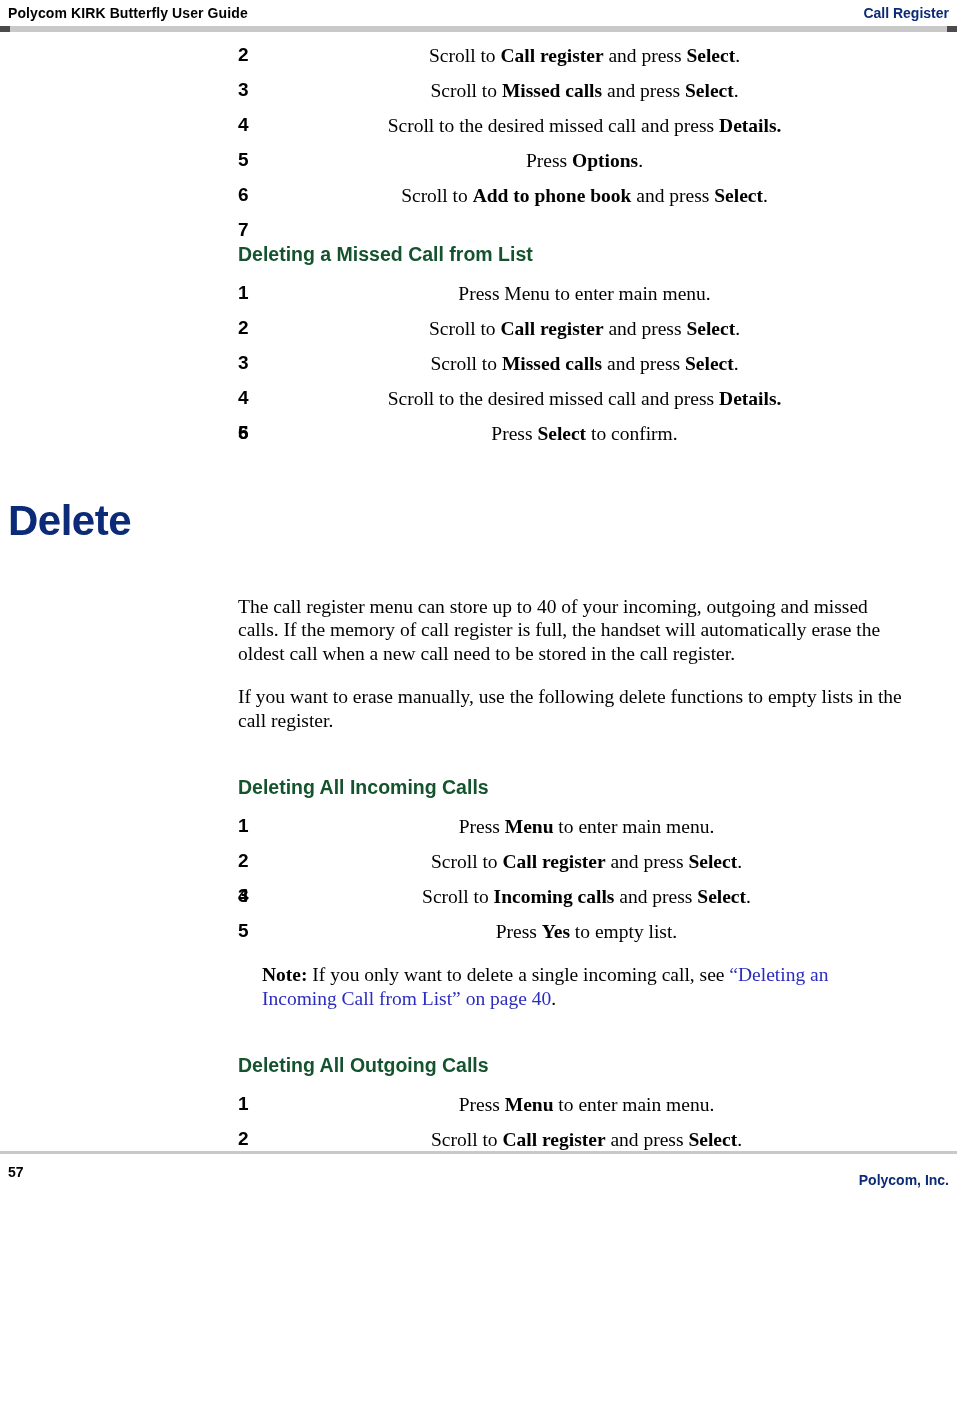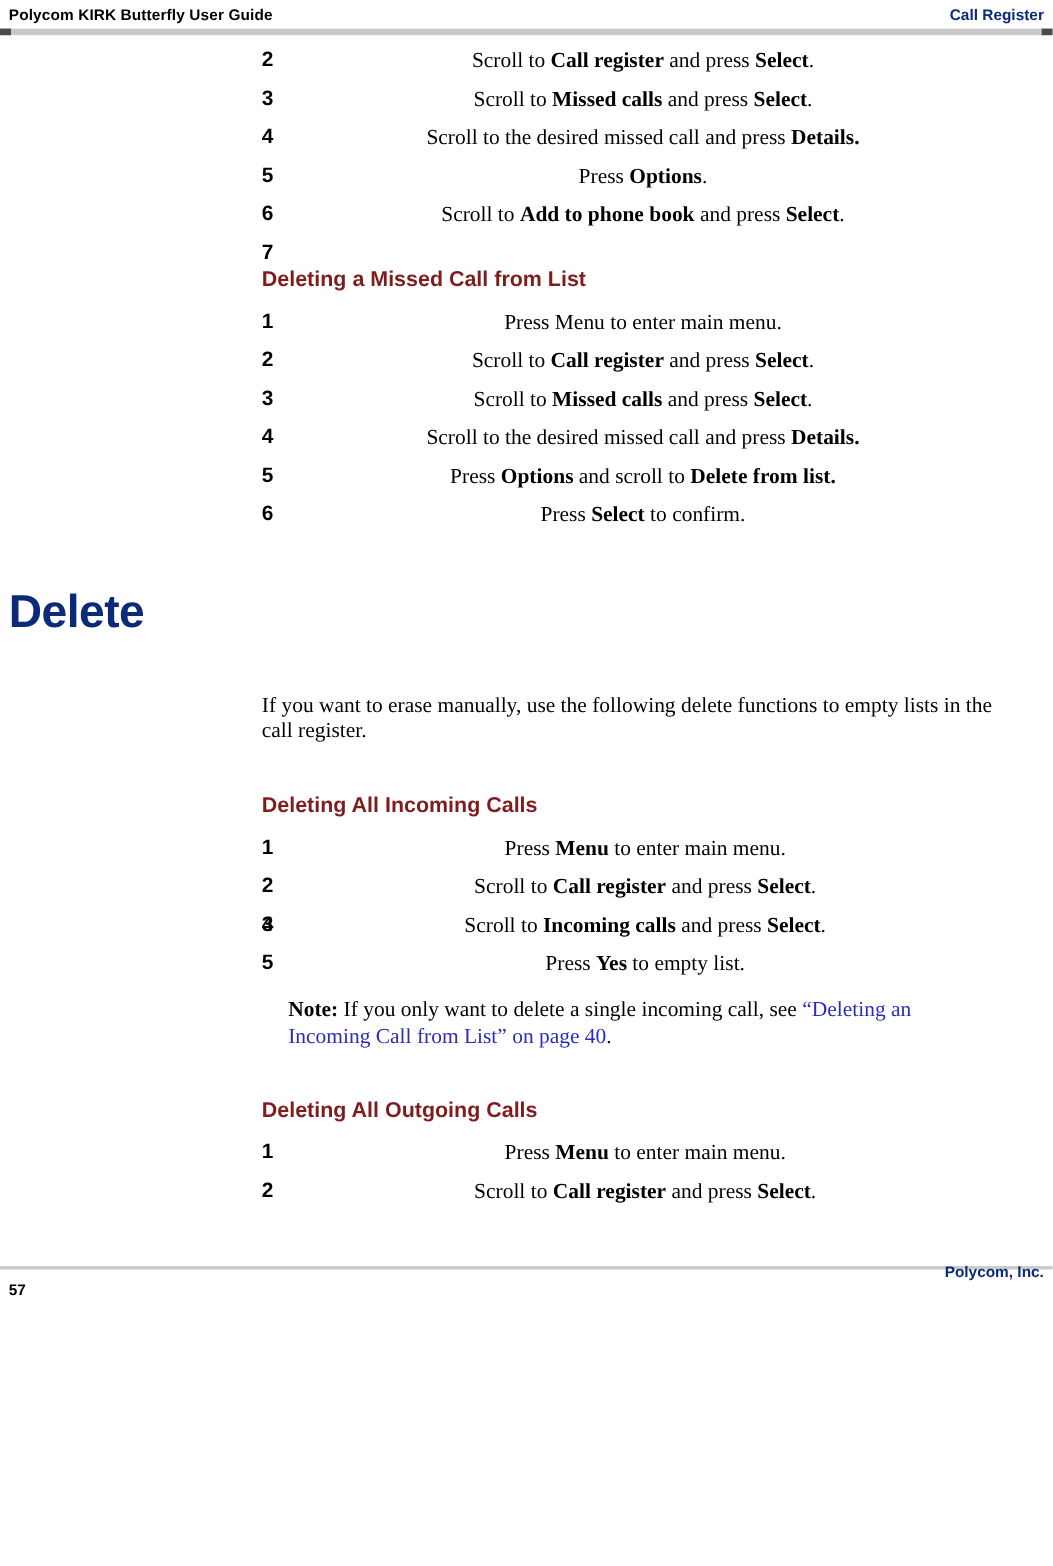--- a/index.html
+++ b/index.html
@@ -85,21 +85,21 @@
     left: 8px;
     bottom: 8px;
     font-family: "Liberation Sans", sans-serif;
     font-weight: bold;
     font-size: 14px;
     color: #000;
   }
   .footer-right {
     position: absolute;
     right: 8px;
-    bottom: 24px;
+    bottom: 0;
     font-family: "Liberation Sans", sans-serif;
     font-weight: bold;
     font-size: 14px;
     color: #0b2a77;
   }
   
   .content {
     position: absolute;
     top: 44px;
     left: 0;
@@ -132,21 +132,21 @@
   .indent-a .step-num { left: 238px; }
   .indent-a .step-text { margin-left: 272px; margin-right: 60px; }
 
   .indent-b .step-num { left: 238px; }
   .indent-b .step-text { margin-left: 276px; margin-right: 60px; }
 
   .sec-head {
     font-family: "Liberation Sans", sans-serif;
     font-weight: bold;
     font-size: 19.5px;
-    color: #7f1d1d;
+    color: #14532d;
     margin-left: 238px;
   }
   h1.chapter {
     font-family: "Liberation Sans", sans-serif;
     font-weight: bold;
     font-size: 42px;
     color: #0b2a77;
     margin: 0 0 0 8px;
     letter-spacing: -0.5px;
   }
@@ -228,34 +228,34 @@
       <li class="step">
         <span class="step-num">3</span>
         <span class="step-text">Scroll to  <b>Missed calls</b> and press <b>Select</b>.</span>
       </li>
       <li class="step">
         <span class="step-num">4</span>
         <span class="step-text">Scroll to the desired missed call and press <b>Details.</b></span>
       </li>
       <li class="step">
         <span class="step-num">5</span>
-        <span class="step-text">Press <b>Options</b> and scroll to <b>Delete from list.</b></span>
       </li>
       <li class="step">
         <span class="step-num">6</span>
         <span class="step-text">Press <b>Select</b> to confirm.</span>
       </li>
     </ol>
 
     <div class="spacer-40"></div>
 
     <h1 class="chapter">Delete</h1>
 
     <div class="spacer-30"></div>
 
+    <p class="body-para">The call register menu can store up to 40 of your incoming, outgoing and missed calls. If the memory of call register is full, the handset will automatically erase the oldest call when a new call need to be stored in the call register.</p>
     <p class="body-para">If you want to erase manually, use the following delete functions to empty lists in the call register.</p>
 
     <div class="spacer-24"></div>
 
     <div class="sec-head">Deleting All Incoming Calls</div>
     <div class="spacer-16"></div>
     <ol class="steps indent-b">
       <li class="step">
         <span class="step-num">1</span>
         <span class="step-text">Press <b>Menu</b> to enter main menu.</span>

